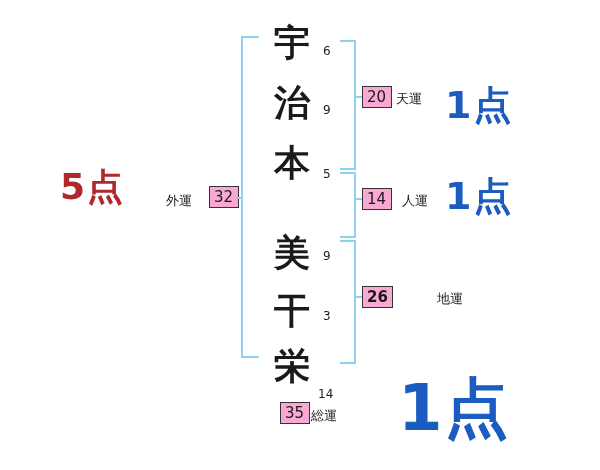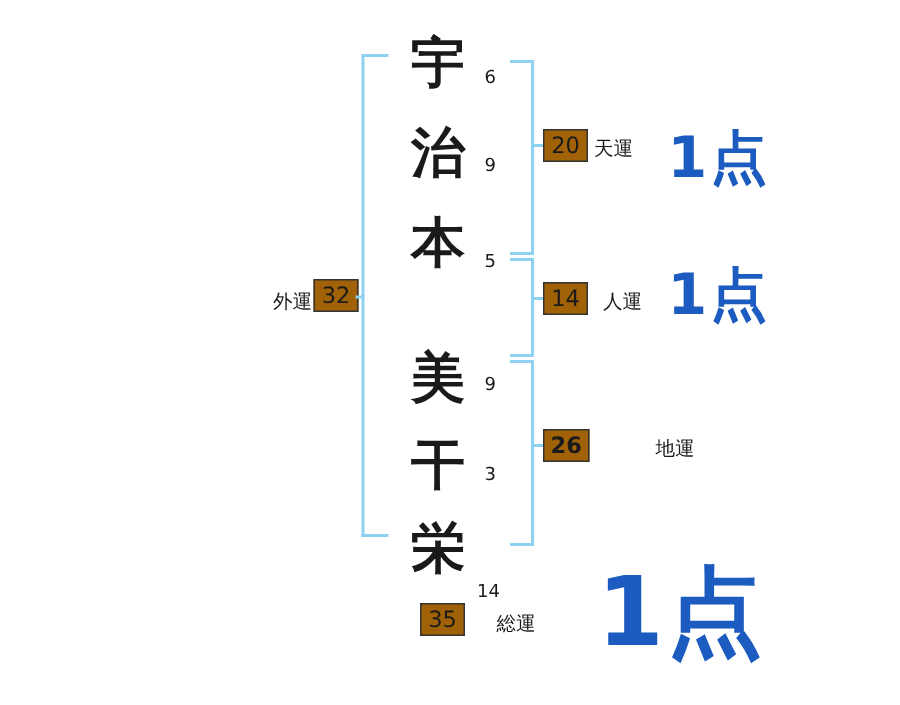--- a/index.html
+++ b/index.html
@@ -45,26 +45,26 @@
   }
   .tick{
     position:absolute;
     height:2px;background:#8ed1f0;
   }
 
   
   .valbox{
     position:absolute;
     border:1.5px solid #333;
-    background:#a16207;
+    background:#f9a8d4;
     min-width:20px;
     padding:1px 4px;
     font-size:15px;
     line-height:18px;
-    text-align:center;
+    text-align:left;
     color:#1a1a1a;
   }
   .fortune-label{
     position:absolute;
     font-size:13px;
     color:#1a1a1a;
   }
 
   
   .score{
@@ -74,22 +74,23 @@
     text-align:center;
   }
   .score.blue{color:#1c5bbf;}
   .score.red{color:#b1272b;}
 </style>
 </head>
 <body>
 
 <div class="stage">
 
+  <div class="score red abs" style="left:60px;top:163px;font-size:36px;">5点</div>
 
-  <div class="fortune-label" style="left:182px;top:192px;">外運</div>
+  <div class="fortune-label" style="left:166px;top:192px;">外運</div>
   <div class="valbox" style="left:209px;top:186px;">32</div>
 
   <div class="bracket-left" style="left:241px;top:36px;width:16px;height:318px;"></div>
   <div class="tick" style="left:237px;top:197px;width:6px;"></div>
 
   <div class="kanji" style="top:24px;">宇</div>
   <div class="kanji" style="top:84px;">治</div>
   <div class="kanji" style="top:144px;">本</div>
   <div class="kanji" style="top:234px;">美</div>
   <div class="kanji" style="top:292px;">干</div>
@@ -114,16 +115,16 @@
 
   <div class="bracket-right" style="left:340px;top:240px;width:14px;height:120px;"></div>
   <div class="tick" style="left:354px;top:296px;width:8px;"></div>
   <div class="valbox" style="left:362px;top:286px;font-weight:bold;">26</div>
   <div class="fortune-label" style="left:393px;top:290px;padding-left:44px;">地運</div>
 
   <div class="score blue abs" style="left:445px;top:80px;font-size:38px;">1点</div>
   <div class="score blue abs" style="left:445px;top:171px;font-size:38px;">1点</div>
 
   <div class="valbox" style="left:280px;top:402px;">35</div>
-  <div class="fortune-label" style="left:311px;top:407px;padding-left:20px;">総運</div>
+  <div class="fortune-label" style="left:311px;top:407px;">総運</div>
   <div class="score blue abs" style="left:398px;top:365px;font-size:64px;">1点</div>
 
 </div>
 
 </body></html>

